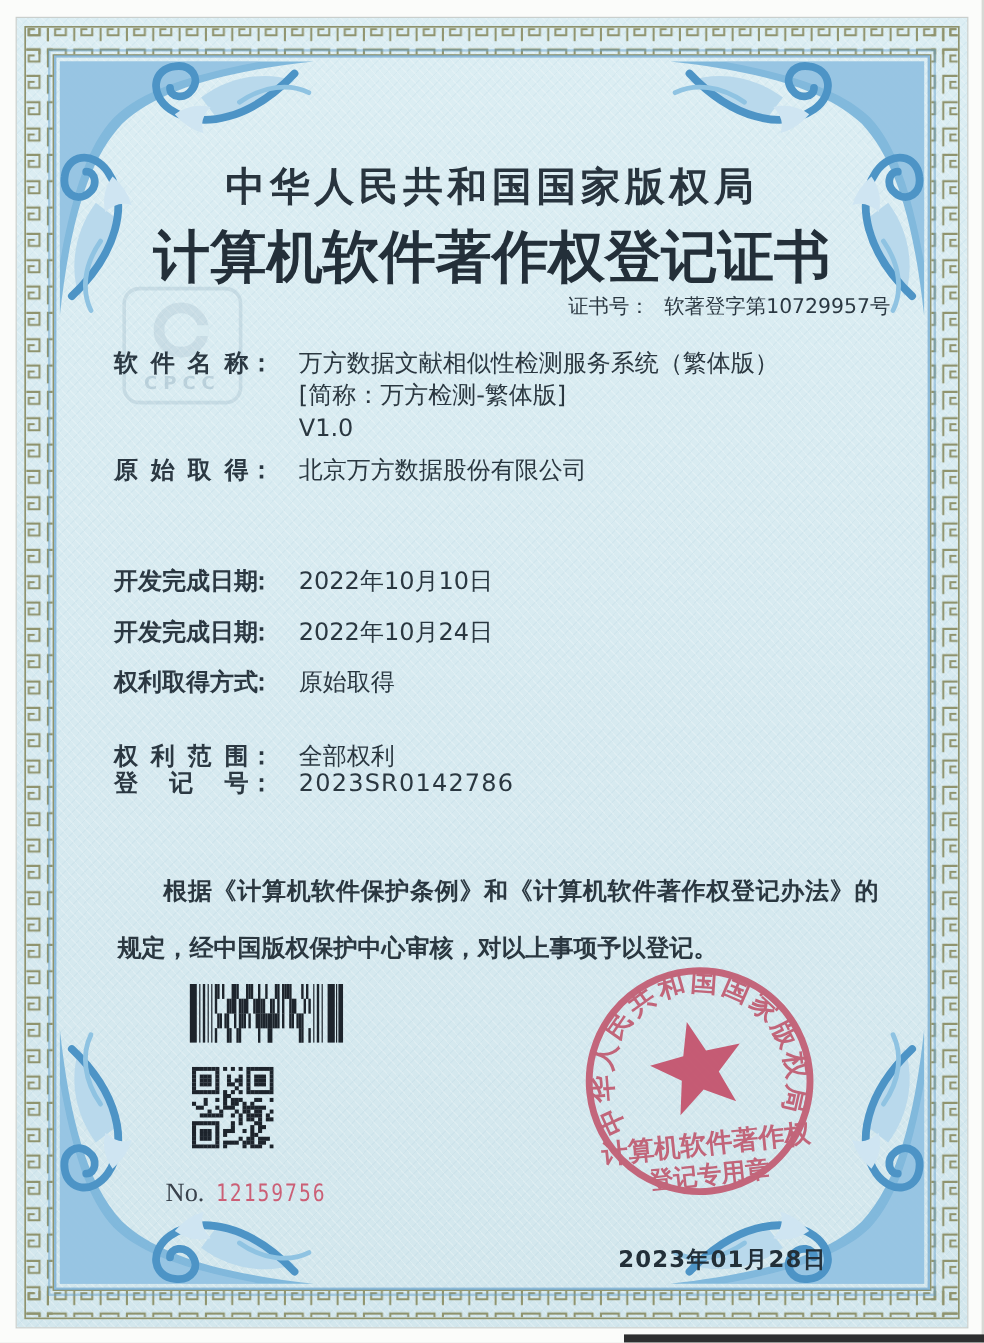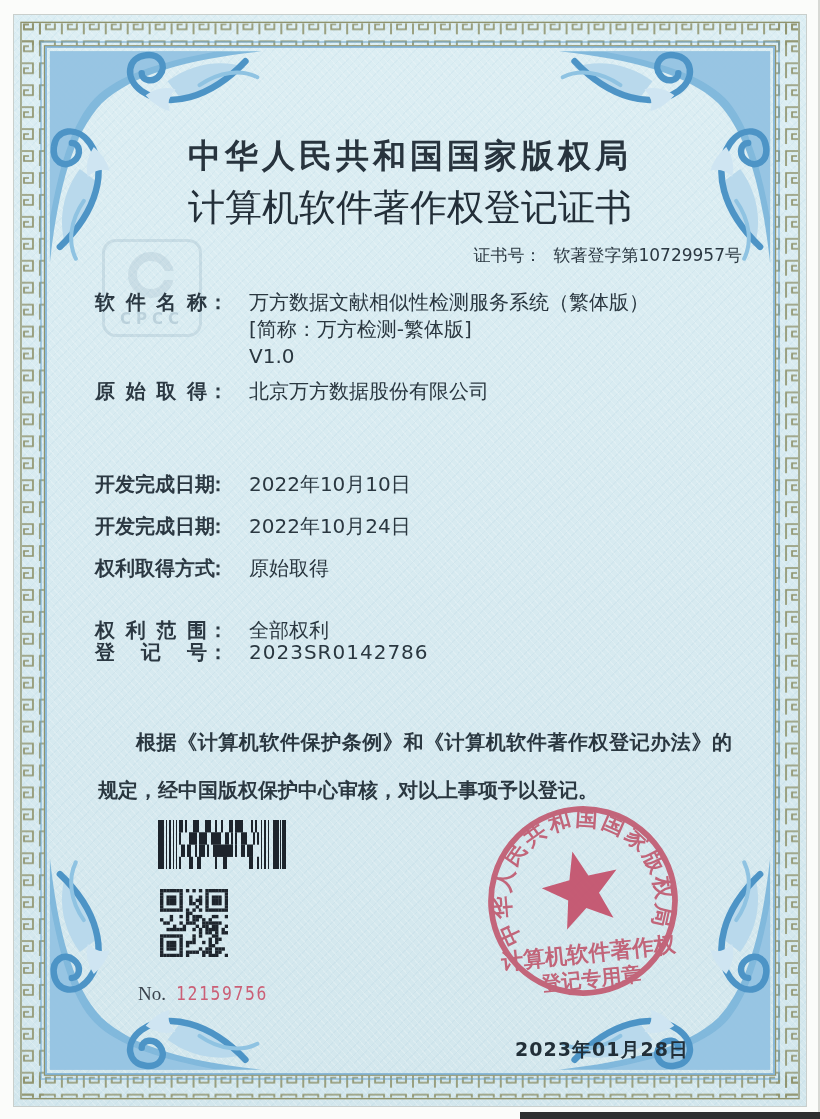--- a/index.html
+++ b/index.html
@@ -36,21 +36,21 @@
     outline:2px solid rgba(100,160,205,.45);
     outline-offset:3px;
   }
 
   .authority-title{
     position:absolute;left:0;top:119px;width:100%;text-align:center;
     font-size:33px;font-weight:bold;letter-spacing:4px;color:#28343e;
   }
   .certificate-title{
     position:absolute;left:0;top:168px;width:100%;text-align:center;
-    font-size:37px;font-weight:normal;letter-spacing:0px;color:#232f39;
+    font-size:47px;font-weight:bold;letter-spacing:0px;color:#232f39;
   }
   .cert-no{
     position:absolute;right:64px;top:229px;
     font-size:17px;font-weight:normal;color:#2b3842;
   }
   .cert-no .gap{display:inline-block;width:12px;}
 
   
   .watermark{
     position:absolute;left:88px;top:224px;width:100px;height:98px;
@@ -91,21 +91,21 @@
   .statement{
     position:absolute;left:84px;top:703px;width:634px;
     font-size:20px;font-weight:bold;line-height:48px;color:#2a3740;
     text-indent:38px;text-align:justify;
   }
 
   .barcode{position:absolute;left:144px;top:805px;width:128px;height:49px;}
   .qr{position:absolute;left:146px;top:874px;width:68px;height:68px;}
 
   .serial{position:absolute;left:124px;top:966px;white-space:nowrap;}
-  .serial .prefix{font-family:"Liberation Serif","DejaVu Serif",serif;font-size:19px;color:#39424c;}
+  .serial .prefix{font-family:"Liberation Serif","DejaVu Serif",serif;font-size:22px;color:#39424c;}
   .serial .number{
     display:inline-block;margin-left:10px;font-family:"DejaVu Sans Mono","Liberation Mono",monospace;
     font-size:20px;color:#cb5f76;letter-spacing:2px;transform:scaleX(.82);transform-origin:left center;
   }
 
   .seal{position:absolute;left:454px;top:771px;width:230px;height:230px;transform:rotate(-6deg);opacity:.92;}
   .issue-date{
     position:absolute;left:478px;top:1022px;width:220px;text-align:center;
     font-size:19px;font-weight:bold;color:#222f38;letter-spacing:1px;
   }

